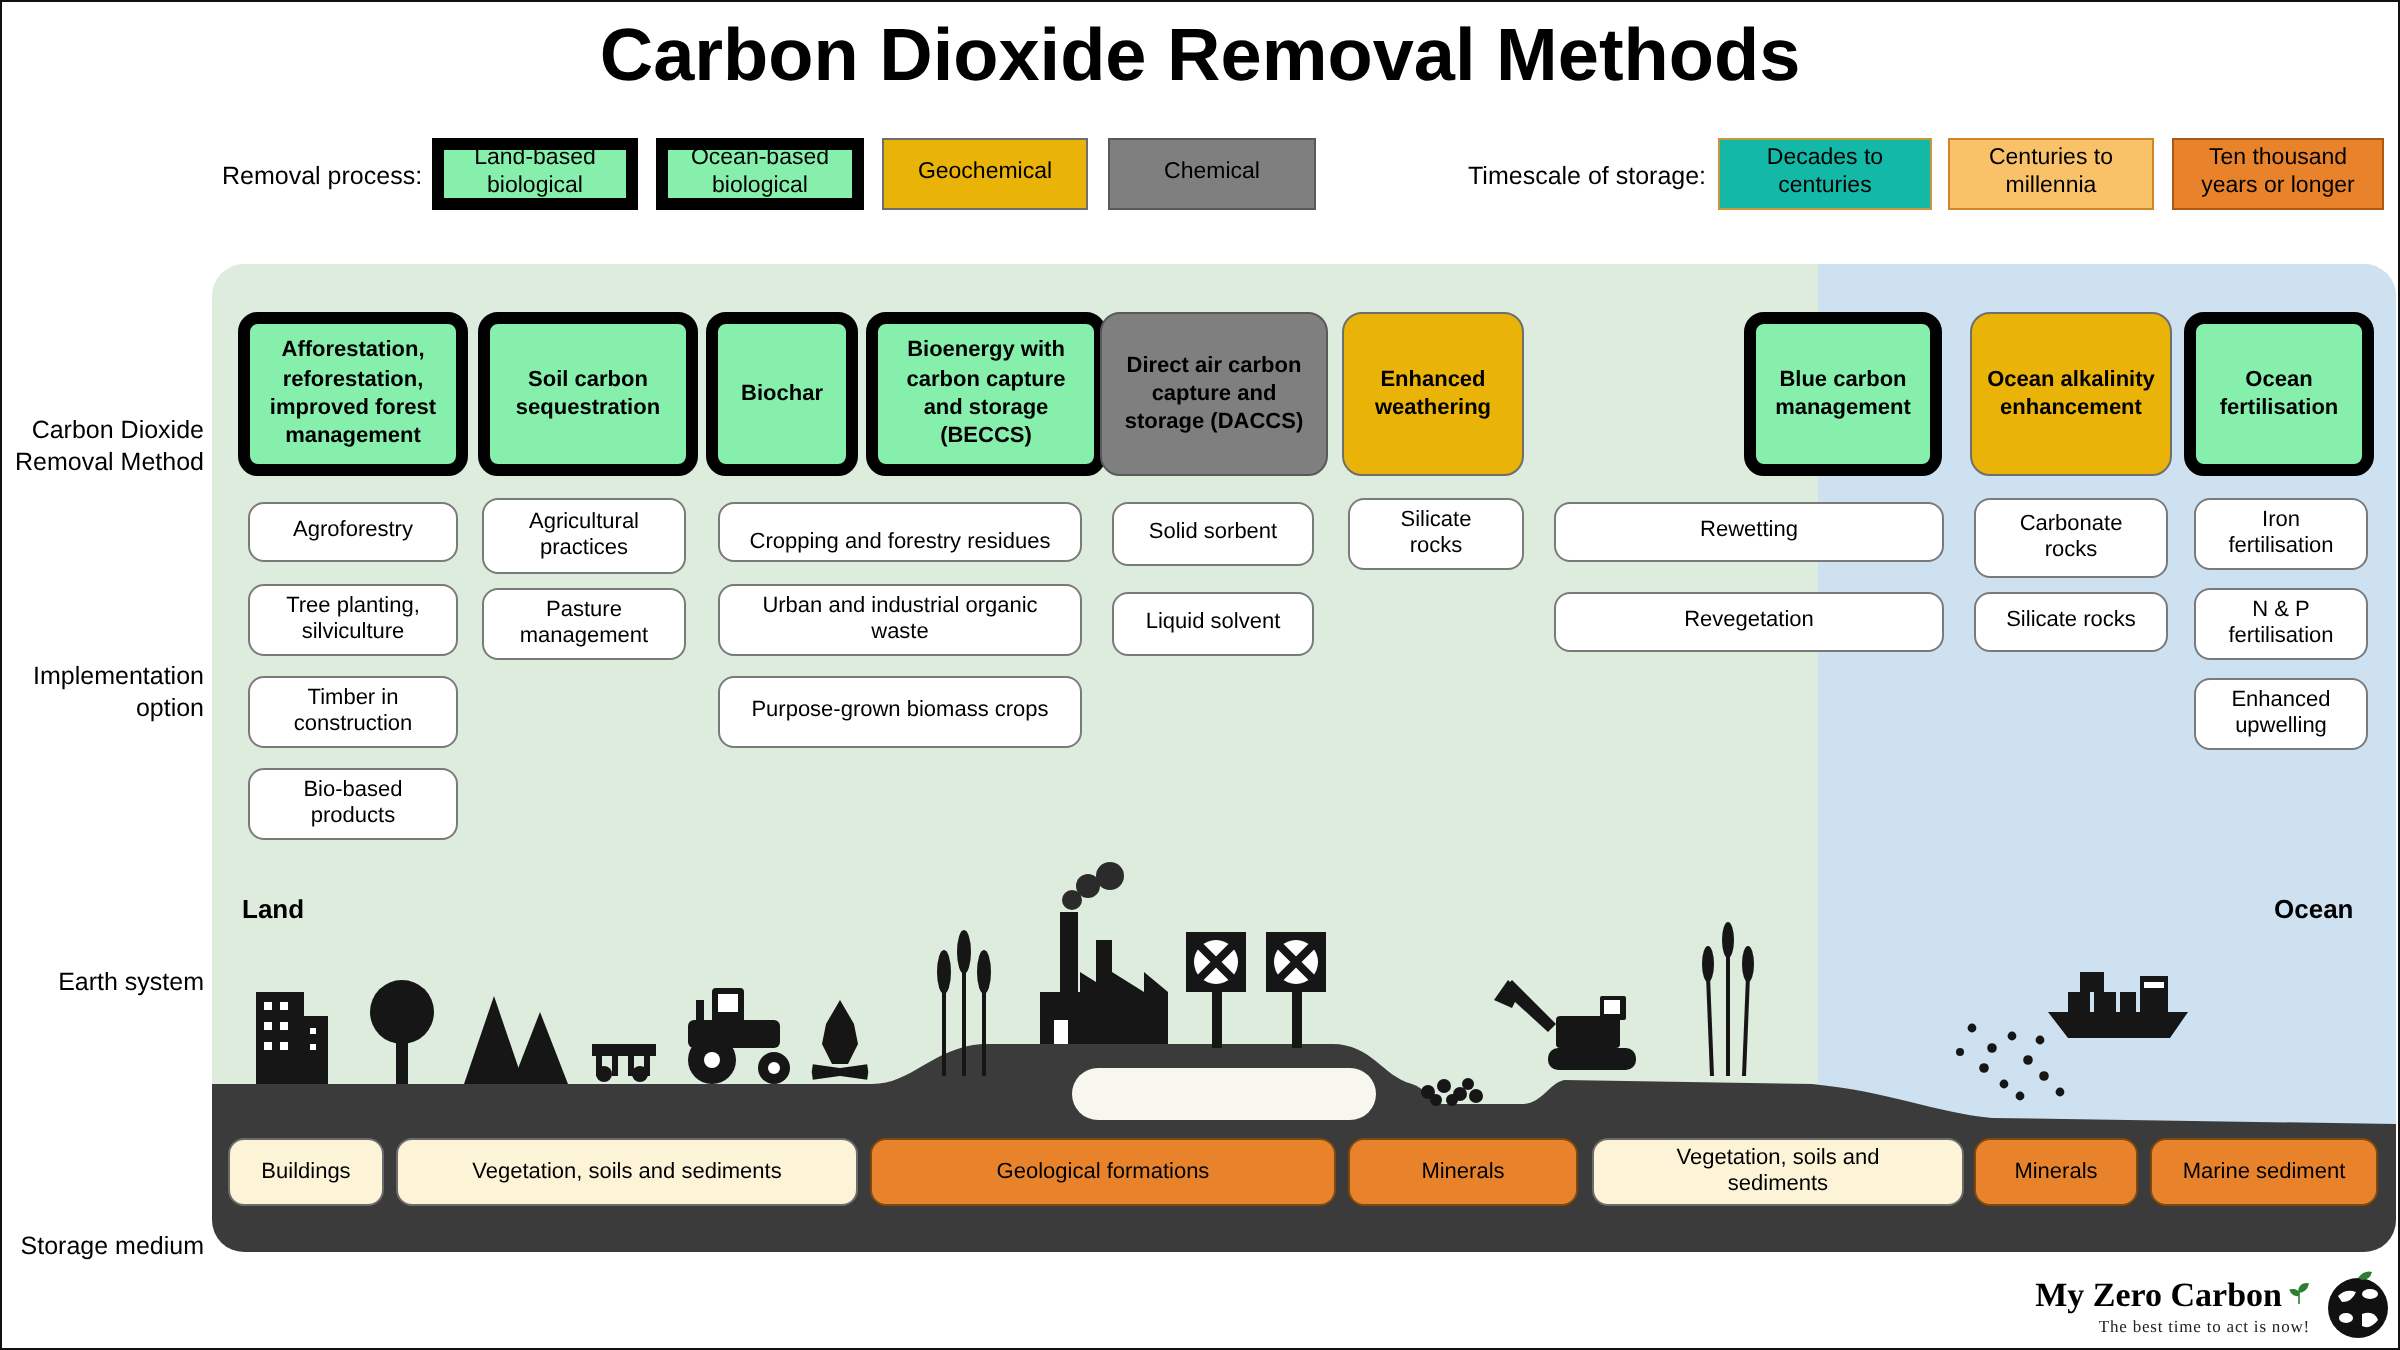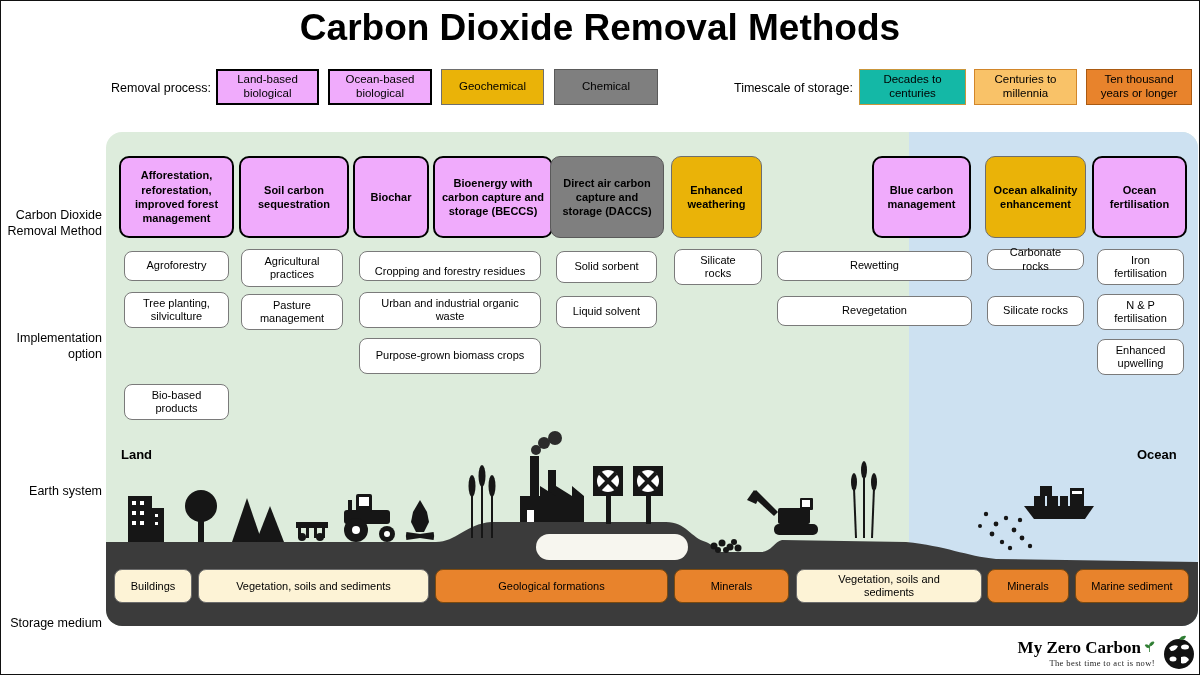--- a/index.html
+++ b/index.html
@@ -4,21 +4,21 @@
 <style>
   html,body{margin:0;padding:0;background:#fff;}
   .page{position:relative;width:1200px;height:675px;background:#ffffff;
         font-family:"Liberation Sans",sans-serif;color:#000;
         border:1px solid #111;box-sizing:border-box;overflow:hidden;}
   .title{position:absolute;top:6px;left:0;width:100%;text-align:center;
          font-size:37px;font-weight:bold;}
   .lbl{position:absolute;font-size:12.5px;}
   .legend-box{position:absolute;height:36px;display:flex;align-items:center;justify-content:center;
               text-align:center;font-size:11.5px;line-height:1.2;padding:2px 5px;box-sizing:border-box;}
-  .bx-light{background:#f0abfc;border:2px solid #000000;}
+  .bx-light{background:#86efac;border:6px solid #000000;}
   .bx-mid{background:#eab308;border:1px solid #6e6e6e;}
   .bx-dark{background:#7f7f7f;border:1px solid #5a5a5a;align-items:center;}
   .bx-cream{background:#14b8a6;border:1px solid #c9963c;}
   .bx-lorange{background:#f9c268;border:1px solid #d2862a;}
   .bx-orange{background:#e8832c;border:1px solid #aa5a12;}
   .panel{position:absolute;left:105px;top:131px;width:1092px;height:494px;
          background:#ddecdc;border-radius:16px;overflow:hidden;}
   .ocean{position:absolute;left:803px;top:0;width:289px;height:100%;background:#cde1f1;}
   .scene{position:absolute;left:0;top:294px;width:1092px;height:200px;}
   .method-box{position:absolute;height:82px;border-radius:10px;display:flex;align-items:center;
@@ -255,20 +255,23 @@
   <div class="method-box bx-light" style="left:1091px;top:155px;width:95px;">
       <span>Ocean fertilisation</span>
     </div>
 
   <div class="impl-box" style="left:123px;top:250px;width:105px;height:30px;">
       <span>Agroforestry</span>
     </div>
   <div class="impl-box" style="left:123px;top:291px;width:105px;height:36px;">
       <span>Tree planting, silviculture</span>
     </div>
+  <div class="impl-box" style="left:123px;top:337px;width:105px;height:36px;">
+      <span>Timber in construction</span>
+    </div>
   <div class="impl-box" style="left:123px;top:383px;width:105px;height:36px;">
       <span>Bio-based products</span>
     </div>
   <div class="impl-box" style="left:240px;top:248px;width:102px;height:38px;">
       <span>Agricultural practices</span>
     </div>
   <div class="impl-box" style="left:240px;top:293px;width:102px;height:36px;">
       <span>Pasture management</span>
     </div>
   <div class="impl-box" style="left:358px;top:250px;width:182px;height:30px;align-items:flex-end;">
@@ -288,21 +291,21 @@
     </div>
   <div class="impl-box" style="left:673px;top:248px;width:88px;height:36px;padding:2px 16px;">
       <span>Silicate rocks</span>
     </div>
   <div class="impl-box" style="left:776px;top:250px;width:195px;height:30px;">
       <span>Rewetting</span>
     </div>
   <div class="impl-box" style="left:776px;top:295px;width:195px;height:30px;">
       <span>Revegetation</span>
     </div>
-  <div class="impl-box" style="left:986px;top:248px;width:97px;height:21px;padding:2px 27px;">
+  <div class="impl-box" style="left:986px;top:248px;width:97px;height:40px;padding:2px 27px;">
       <span>Carbonate rocks</span>
     </div>
   <div class="impl-box" style="left:986px;top:295px;width:97px;height:30px;">
       <span>Silicate rocks</span>
     </div>
   <div class="impl-box" style="left:1096px;top:248px;width:87px;height:36px;">
       <span>Iron fertilisation</span>
     </div>
   <div class="impl-box" style="left:1096px;top:293px;width:87px;height:36px;">
       <span>N &amp; P fertilisation</span>

